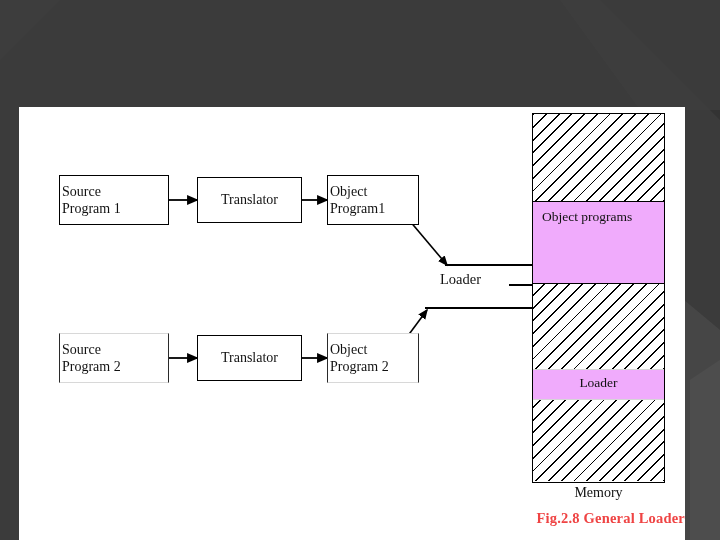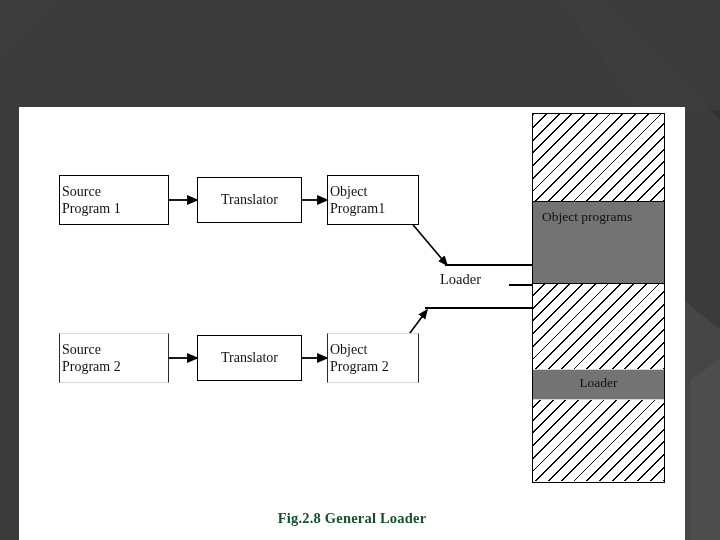--- a/index.html
+++ b/index.html
@@ -101,21 +101,21 @@
   }
   .mem-seg.hatch {
     background-color: #ffffff;
     background-image: repeating-linear-gradient(
       -45deg,
       #000000 0px, #000000 1.3px,
       rgba(255,255,255,0) 1.3px, rgba(255,255,255,0) 9px
     );
   }
   .mem-seg.white {
-    background: #737373;
+    background: #f0abfc;
   }
   .mem-divider-solid { border-top: 1.4px solid #000000; }
   .mem-divider-faint { border-top: 1.4px solid #d6d6d6; }
 
   .mem-label {
     font-family: "Liberation Serif", serif;
     font-size: 13.5px;
     color: #111111;
     line-height: 1.38;
     padding: 6px 0 0 9px;
@@ -146,25 +146,25 @@
     font-size: 14.5px;
     color: #111111;
   }
 
   
   #fig-caption {
     position: absolute;
     left: 0;
     top: 403px;
     width: 666px;
-    text-align: center;
+    text-align: right;
     font-family: "Liberation Serif", serif;
     font-weight: bold;
     font-size: 14.5px;
-    color: #14532d;
+    color: #ef4444;
     letter-spacing: 0.2px;
   }
 </style>
 </head>
 <body>
 
 <div id="slide">
 
   <svg id="bg-svg" viewBox="0 0 720 540" preserveAspectRatio="none">
     <rect x="0" y="0" width="720" height="540" fill="#3b3b3b"></rect>
@@ -247,17 +247,18 @@
 
       <div class="mem-seg white mem-divider-faint" style="top:255px; height:30px;">
         <div class="mem-label center">
           <span>Loader</span>
         </div>
       </div>
 
       <div class="mem-seg hatch mem-divider-faint" style="top:285px; height:82px;"></div>
     </div>
 
+    <div id="memory-caption">Memory</div>
 
     <div id="fig-caption">Fig.2.8 General Loader</div>
 
   </div>
 </div>
 
 </body></html>

